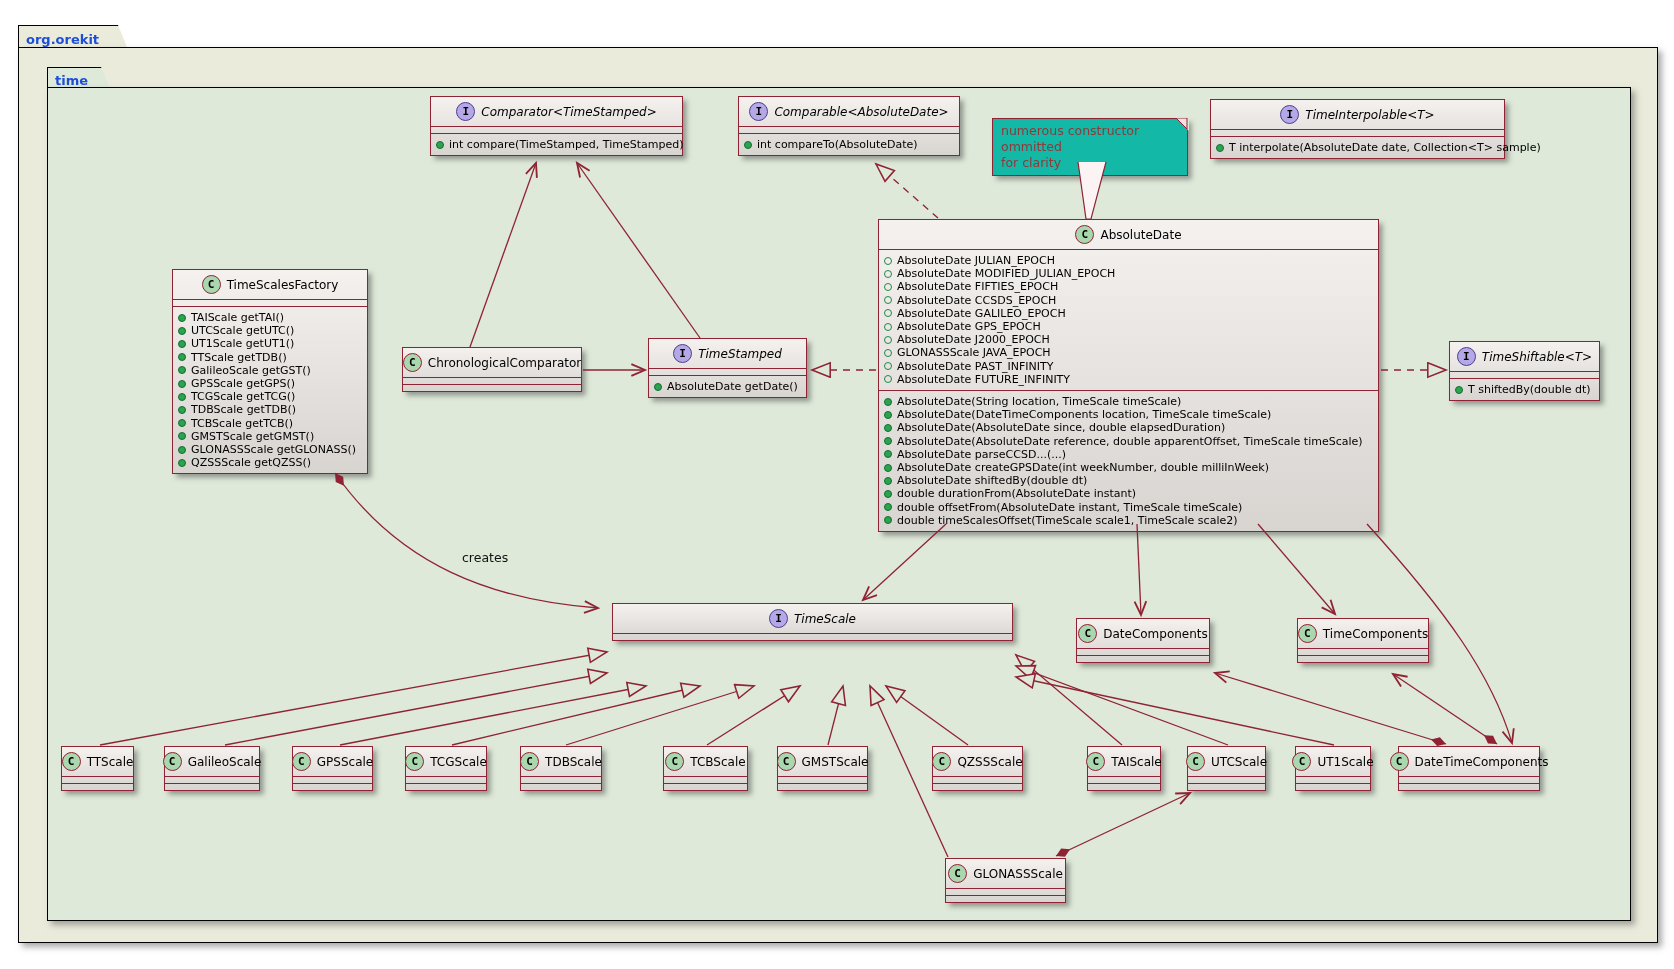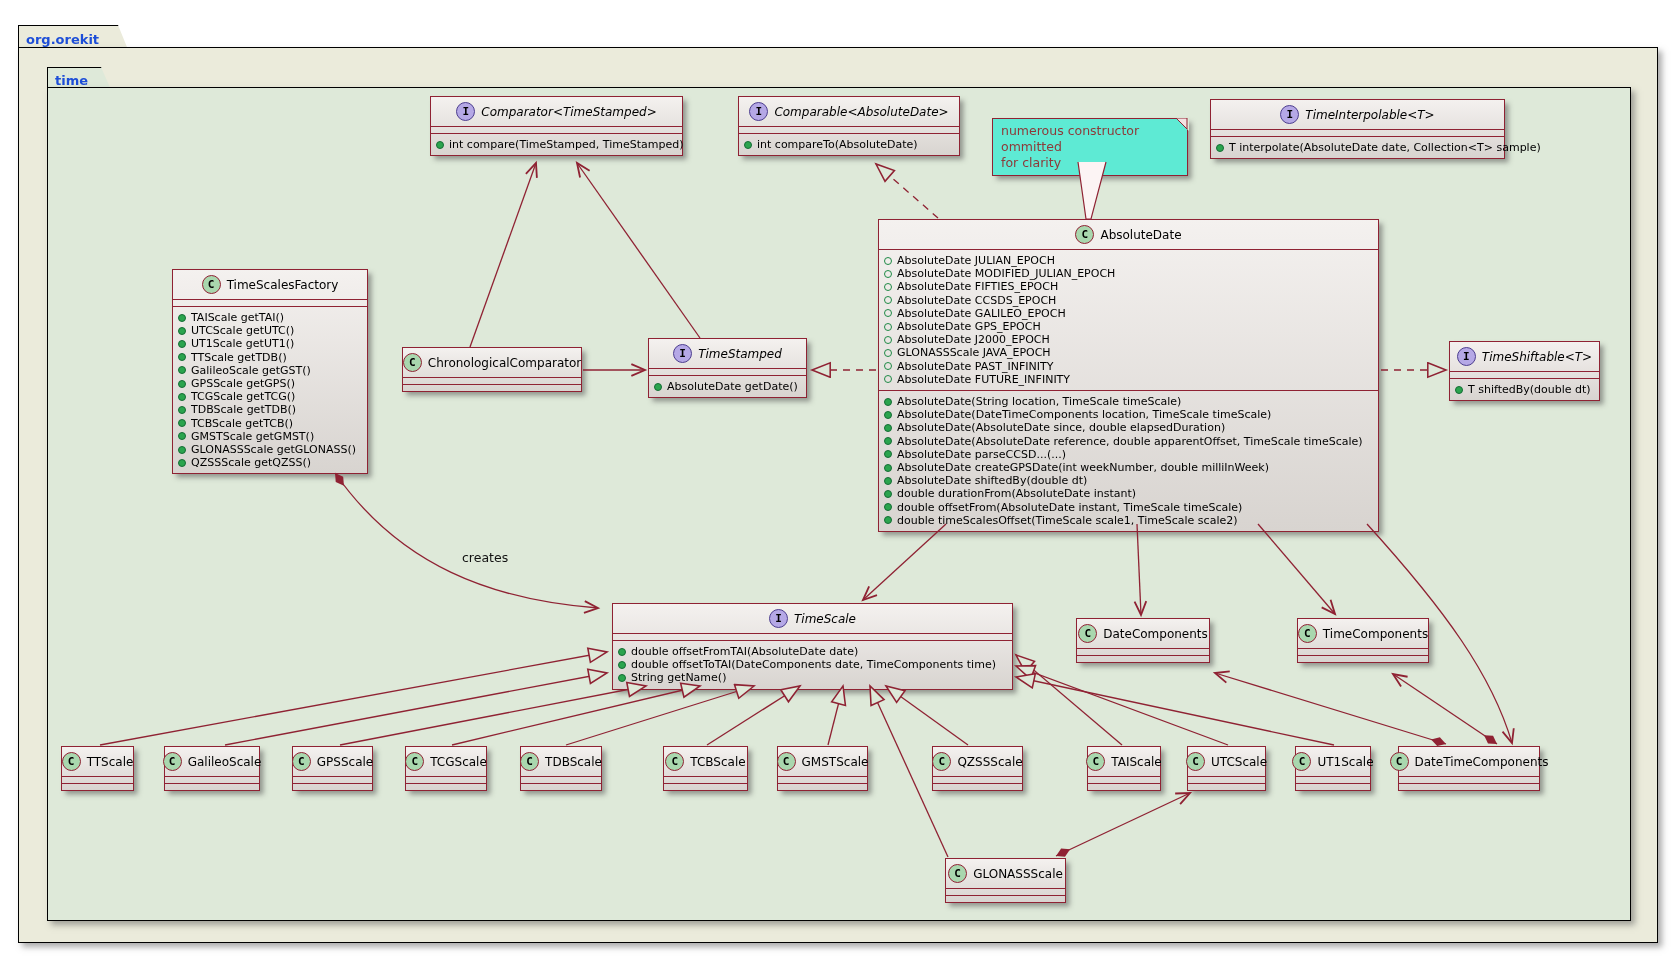--- a/index.html
+++ b/index.html
@@ -27,21 +27,21 @@
     border-bottom:1.2px solid #8F2233;}
   ul.members:last-child{border-bottom:none;}
   ul.members.strip{padding:0;height:6px;}
   ul.members li{display:flex;align-items:center;gap:5px;line-height:13.2px;font-size:11px;
     color:#000;white-space:nowrap;}
   .vis{flex:0 0 auto;border-radius:50%;}
   .vis-field{width:6px;height:6px;border:1.6px solid #1f8a46;background:transparent;}
   .vis-method{width:8px;height:8px;background:#2BA44E;border:1px solid #156d35;box-sizing:border-box;}
 
   
-  .note{position:absolute;background:#5eead4;border:1.5px solid #8F2233;
+  .note{position:absolute;background:#14b8a6;border:1.5px solid #8F2233;
     box-shadow:3.5px 3.5px 5px rgba(70,70,70,.5);padding:4px 8px;font-size:12.5px;
     color:#8D3A3A;line-height:16px;box-sizing:border-box;}
   .note .fold{position:absolute;top:-1.5px;right:-1.5px;}
 
   
   #edges{position:absolute;left:0;top:0;pointer-events:none;}
   .edge{fill:none;stroke:#8F2233;stroke-width:1.3px;}
   .edge.dashed{stroke-dasharray:7 6;}
   .edge-label{position:absolute;font-size:12.5px;color:#111;}
 </style>
@@ -277,34 +277,20 @@
         <span>T shiftedBy(double dt)</span>
       </li>
     </ul>
   </div>
 <div class="uml-box" style="left: 612px; top: 603px; width: 401px;">
     <div class="box-title">
       <span class="spot spot-i">I</span>
       <span class="iname">TimeScale</span>
     </div>
     <ul class="members strip"></ul>
-    <ul class="members">
-      <li>
-        <span class="vis vis-method"></span>
-        <span>double offsetFromTAI(AbsoluteDate date)</span>
-      </li>
-      <li>
-        <span class="vis vis-method"></span>
-        <span>double offsetToTAI(DateComponents date, TimeComponents time)</span>
-      </li>
-      <li>
-        <span class="vis vis-method"></span>
-        <span>String getName()</span>
-      </li>
-    </ul>
   </div>
 <div class="uml-box" style="left: 1076px; top: 618px; width: 134px;">
     <div class="box-title">
       <span class="spot spot-c">C</span>
       <span class="">DateComponents</span>
     </div>
     <ul class="members strip"></ul>
     <ul class="members strip"></ul>
   </div>
 <div class="uml-box" style="left: 1297px; top: 618px; width: 132px;">

